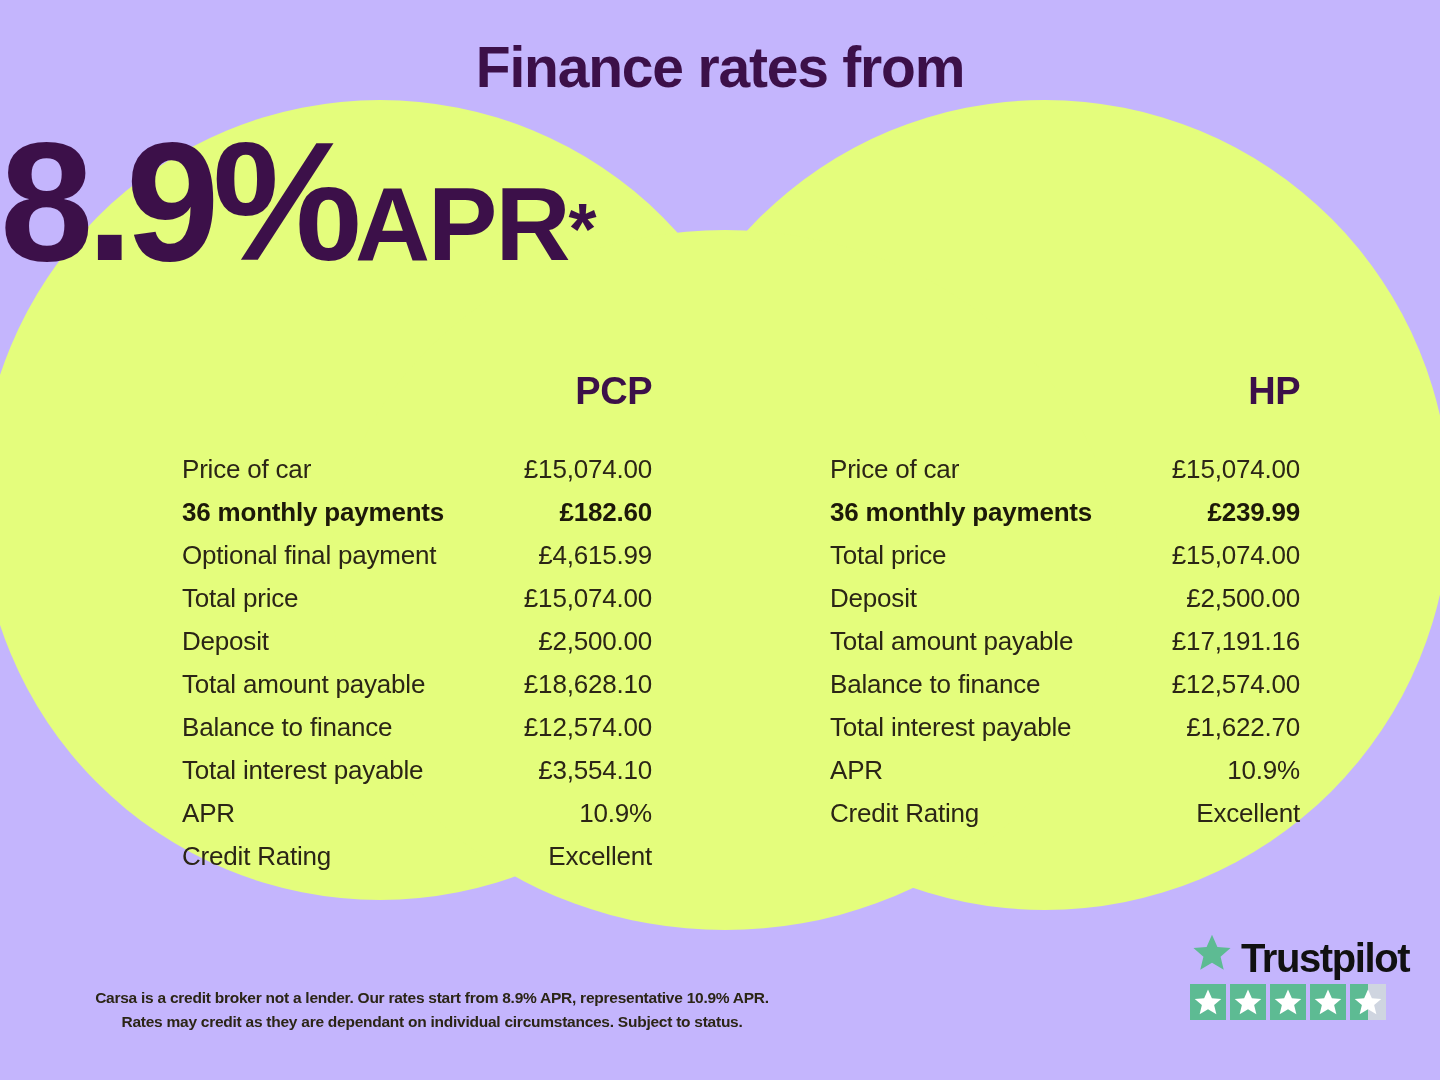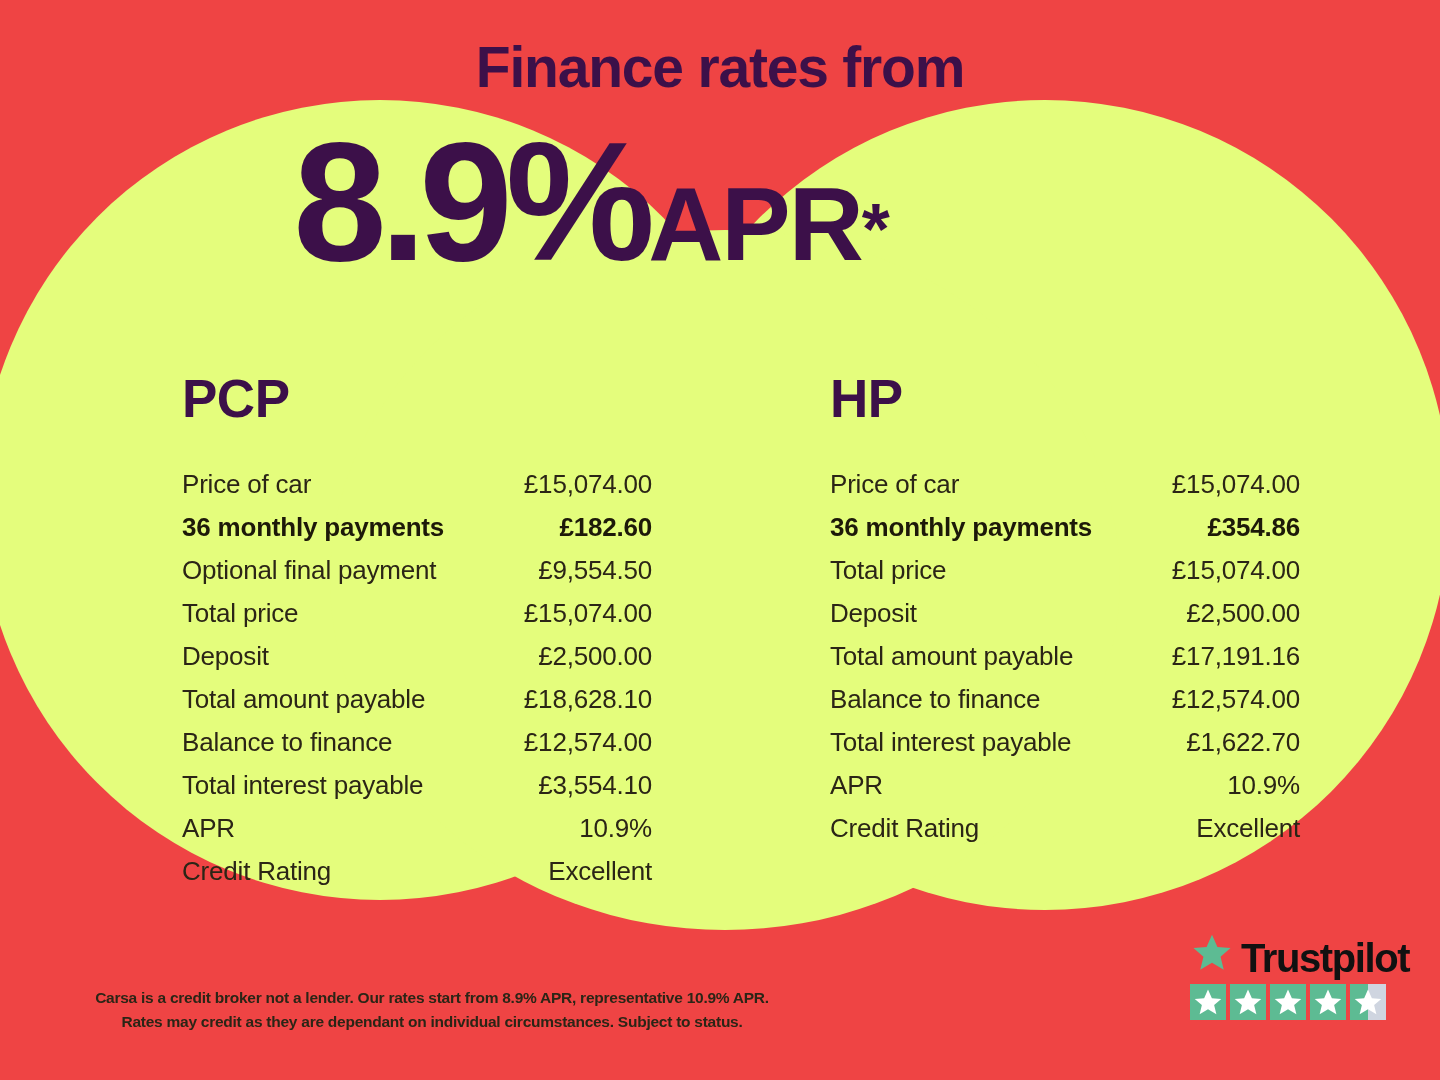--- a/index.html
+++ b/index.html
@@ -11,21 +11,21 @@
     height: 1080px;
     overflow: hidden;
     font-family: "Liberation Sans", sans-serif;
     background: #f3fbc9;
   }
 
   #stage {
     position: relative;
     width: 1440px;
     height: 1080px;
-    background: #ef4444;
+    background: #c4b5fd;
     overflow: hidden;
   }
 
   
   .blob {
     position: absolute;
     border-radius: 50%;
     background: #e4fd7c;
   }
   .blob-left {
@@ -65,21 +65,21 @@
     letter-spacing: -1.2px;
     color: #3c1049;
     line-height: 1.05;
   }
 
   .bigrate {
     position: absolute;
     top: 118px;
     left: 0;
     width: 1183px;
-    text-align: center;
+    text-align: left;
     color: #3c1049;
     white-space: nowrap;
   }
   .bigrate .num {
     font-size: 168px;
     font-weight: 800;
     letter-spacing: -7px;
     line-height: 1;
     vertical-align: baseline;
   }
@@ -99,22 +99,22 @@
 
   
   .col {
     position: absolute;
     top: 372px;
   }
   .col-pcp { left: 182px; width: 470px; }
   .col-hp  { left: 830px; width: 470px; }
 
   .col-title {
-    text-align: left;
-    font-size: 53px;
+    text-align: right;
+    font-size: 38px;
     font-weight: 800;
     color: #3c1049;
     letter-spacing: -0.5px;
     margin: 0 0 46px 0;
     line-height: 1;
   }
 
   .row {
     display: flex;
     justify-content: space-between;
@@ -209,21 +209,21 @@
           <div class="row">
             <span class="label">Price of car</span>
             <span class="value">£15,074.00</span>
           </div>
           <div class="row bold">
             <span class="label">36 monthly payments</span>
             <span class="value">£182.60</span>
           </div>
           <div class="row">
             <span class="label">Optional final payment</span>
-            <span class="value">£9,554.50</span>
+            <span class="value">£4,615.99</span>
           </div>
           <div class="row">
             <span class="label">Total price</span>
             <span class="value">£15,074.00</span>
           </div>
           <div class="row">
             <span class="label">Deposit</span>
             <span class="value">£2,500.00</span>
           </div>
           <div class="row">
@@ -251,21 +251,21 @@
 
     <div class="col col-hp">
       <div class="col-title">HP</div>
       <div id="hp-rows">
           <div class="row">
             <span class="label">Price of car</span>
             <span class="value">£15,074.00</span>
           </div>
           <div class="row bold">
             <span class="label">36 monthly payments</span>
-            <span class="value">£354.86</span>
+            <span class="value">£239.99</span>
           </div>
           <div class="row">
             <span class="label">Total price</span>
             <span class="value">£15,074.00</span>
           </div>
           <div class="row">
             <span class="label">Deposit</span>
             <span class="value">£2,500.00</span>
           </div>
           <div class="row">

